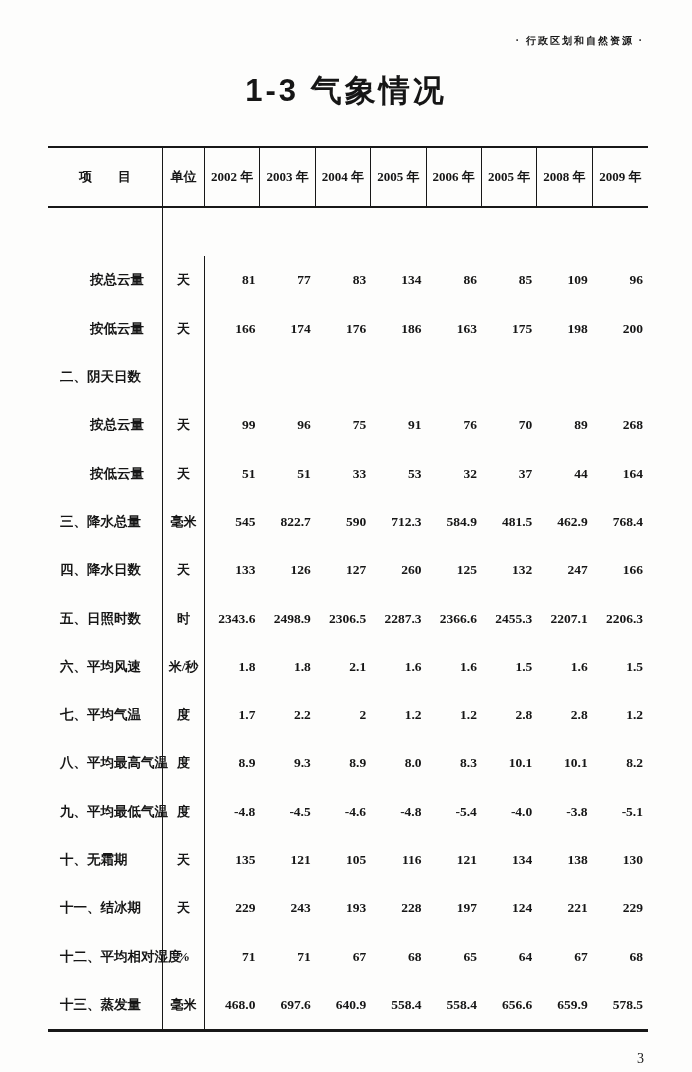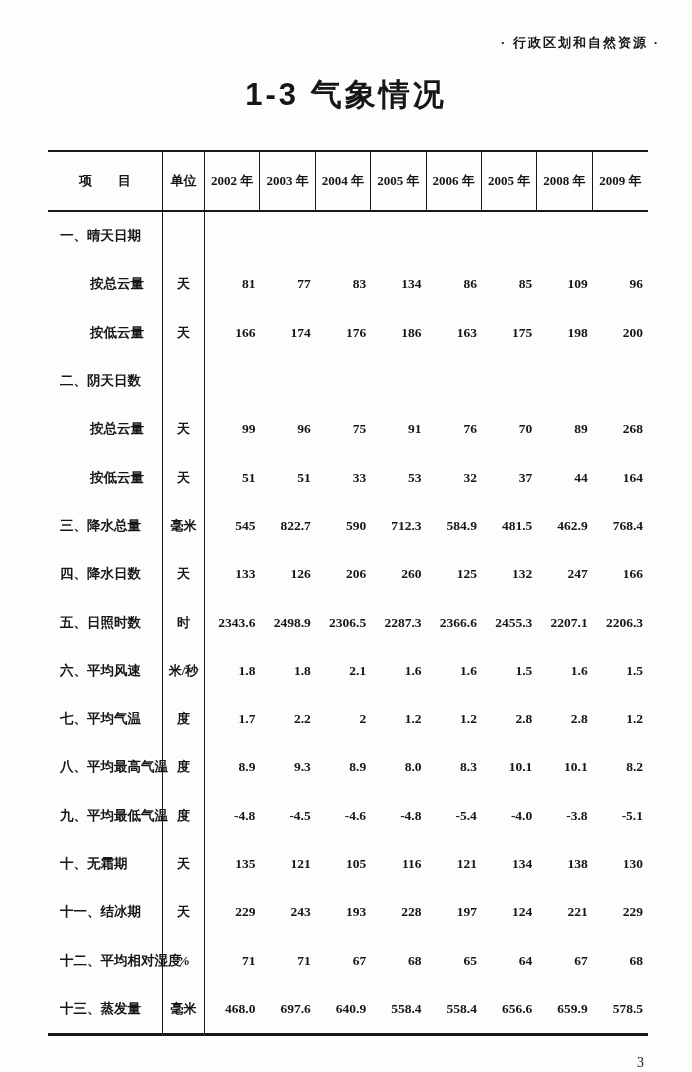--- a/index.html
+++ b/index.html
@@ -12,23 +12,23 @@
     position: relative;
     width: 692px;
     height: 1072px;
     background: #fdfdfc;
     color: #161616;
     overflow: hidden;
     margin: 0 auto;
   }
   .header-note {
     margin-top: 34px;
-    margin-right: 32px;
+    margin-right: 48px;
     text-align: right;
-    font-size: 13px;
+    font-size: 10px;
     font-weight: bold;
     letter-spacing: 2px;
     font-family: "Liberation Sans", "DejaVu Sans", sans-serif;
   }
   .page-title {
     margin-top: 22px;
     text-align: center;
     font-size: 31px;
     font-weight: bold;
     letter-spacing: 3px;
@@ -107,21 +107,20 @@
       <div class="header-cell">2003 年</div>
       <div class="header-cell">2004 年</div>
       <div class="header-cell">2005 年</div>
       <div class="header-cell">2006 年</div>
       <div class="header-cell">2005 年</div>
       <div class="header-cell">2008 年</div>
       <div class="header-cell">2009 年</div>
     </div>
     <div id="table-body">
         <div class="grid-row body-row">
-    <div class="cell label flush">一、晴天日期</div>
     <div class="cell unit"></div>
   <div class="cell val"></div>
           <div class="cell val"></div>
           <div class="cell val"></div>
           <div class="cell val"></div>
           <div class="cell val"></div>
           <div class="cell val"></div>
           <div class="cell val"></div>
           <div class="cell val"></div>
         </div>
@@ -195,21 +194,21 @@
           <div class="cell val">584.9</div>
           <div class="cell val">481.5</div>
           <div class="cell val">462.9</div>
           <div class="cell val">768.4</div>
         </div>
         <div class="grid-row body-row">
     <div class="cell label flush">四、降水日数</div>
     <div class="cell unit">天</div>
   <div class="cell val">133</div>
           <div class="cell val">126</div>
-          <div class="cell val">206</div>
+          <div class="cell val">127</div>
           <div class="cell val">260</div>
           <div class="cell val">125</div>
           <div class="cell val">132</div>
           <div class="cell val">247</div>
           <div class="cell val">166</div>
         </div>
         <div class="grid-row body-row">
     <div class="cell label flush">五、日照时数</div>
     <div class="cell unit">时</div>
   <div class="cell val">2343.6</div>

